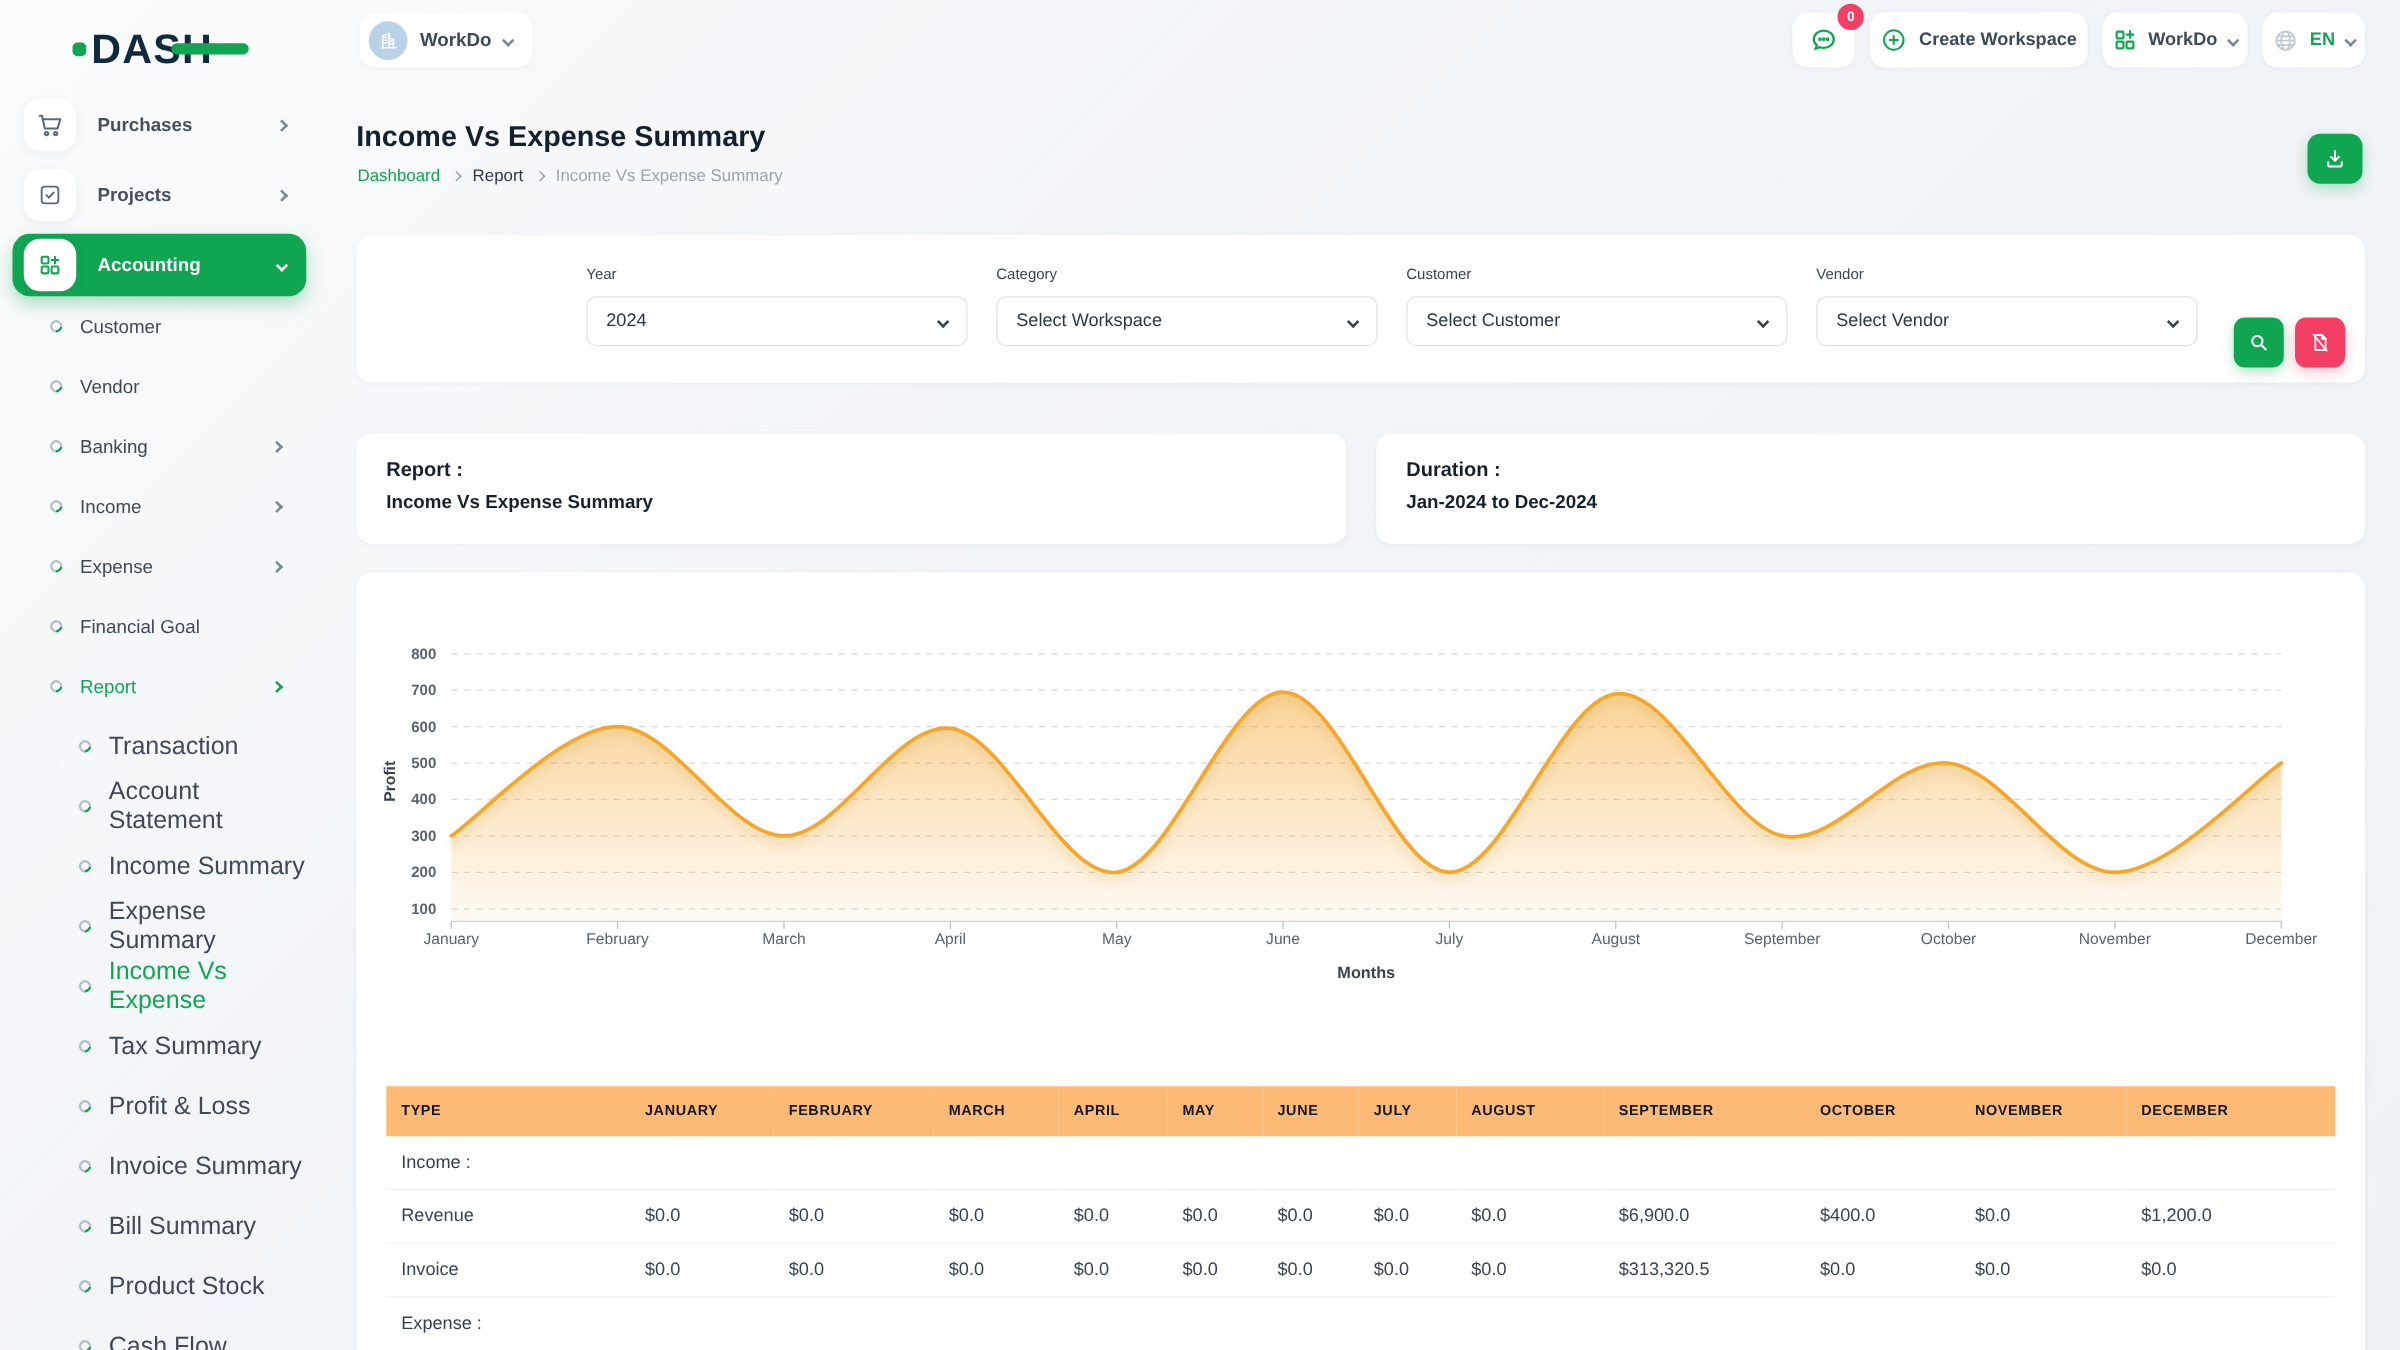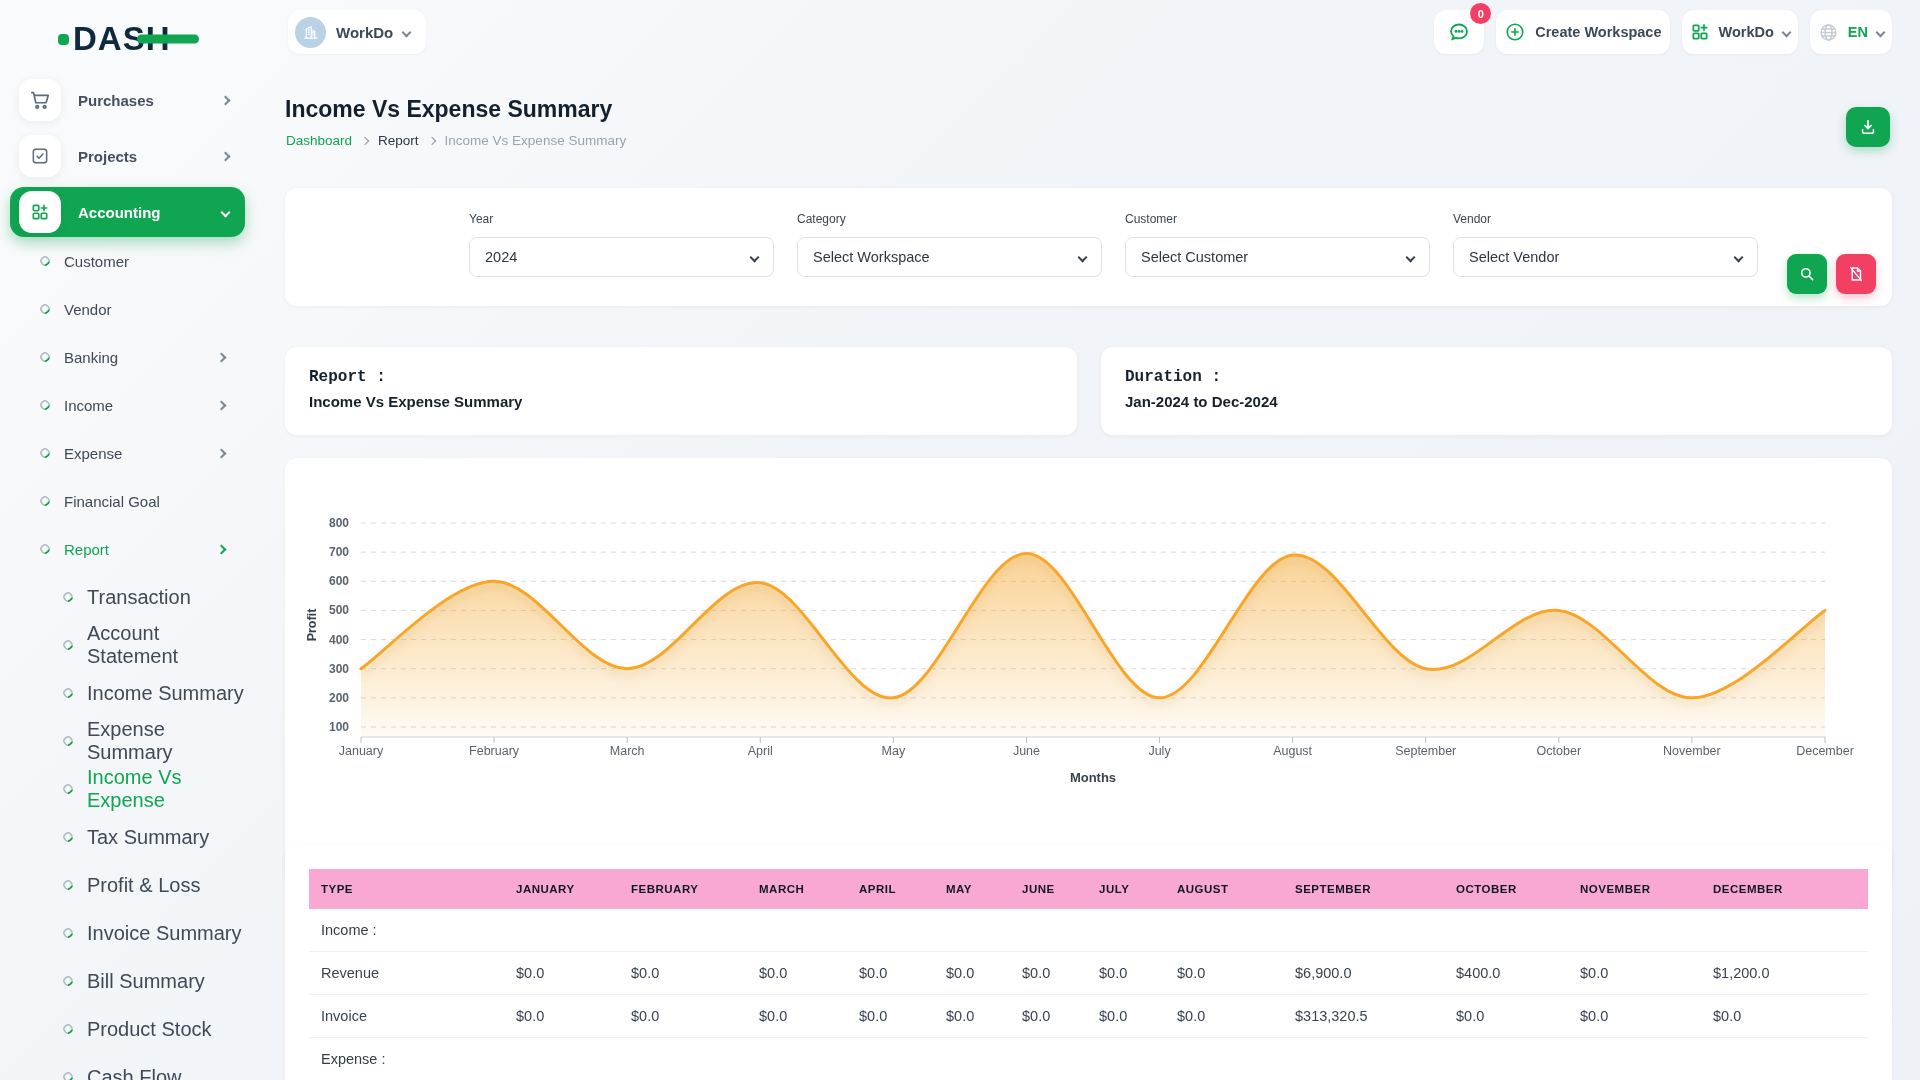--- a/index.html
+++ b/index.html
@@ -70,31 +70,31 @@
   .f-select .chev { margin-left:auto; color:#39434f; }
   .f-btns { margin-left:auto; margin-top:42px; display:flex; gap:9px; }
   .sq-btn { width:40px; height:40px; border:none; border-radius:9px; display:flex; align-items:center; justify-content:center; cursor:pointer; }
   .sq-btn.green { background:#10a551; box-shadow:0 4px 10px rgba(16,165,81,.3); }
   .sq-btn.pink { background:#f43f64; box-shadow:0 4px 10px rgba(244,63,100,.3); }
 
   
   .info-card { top:347px; height:88px; padding:21px 24px; }
   .info-card.left { left:0; width:792px; }
   .info-card.right { left:816px; width:791px; }
-  .info-title { font-size:16px; font-weight:700; color:#16212e; margin-bottom:7px;font-family:Liberation Mono, monospace; }
+  .info-title { font-size:16px; font-weight:700; color:#16212e; margin-bottom:7px; }
   .info-value { font-size:15px; font-weight:700; color:#16212e; }
 
   
   .chart-card { left:0; right:0; top:458px; height:426px; }
   .chart-card svg { display:block; width:1607px; height:352px; margin-top:6px; }
 
   
   .table-card { left:0; right:0; top:845px; height:252px; padding:24px; overflow:hidden; }
   table.rep { width:100%; border-collapse:collapse; table-layout:fixed; }
-  .rep thead th { background:#f9a8d4; font-size:11.5px; font-weight:700; letter-spacing:.5px; color:#101826; text-align:left; padding:14px 10px 14px 12px; text-transform:uppercase; }
+  .rep thead th { background:#fdba74; font-size:11.5px; font-weight:700; letter-spacing:.5px; color:#101826; text-align:left; padding:14px 10px 14px 12px; text-transform:uppercase; }
   .rep td { font-size:14.5px; color:#39434f; padding:13px 10px 13px 12px; border-bottom:1px solid #eef1f4; }
   .rep td.sec { color:#333e4a; }
   .rep tbody tr.sec-row td { border-bottom:1px solid #eef1f4; }
 </style>
 </head>
 <body>
 
 <div class="app">
 
   <aside class="sidebar">

